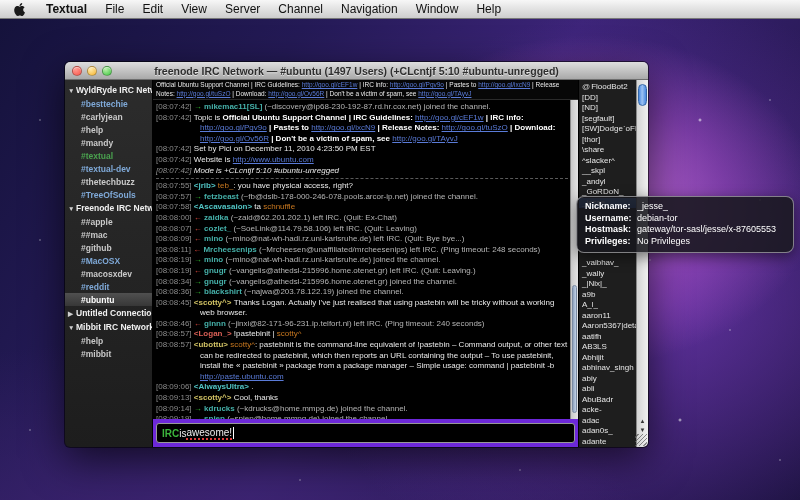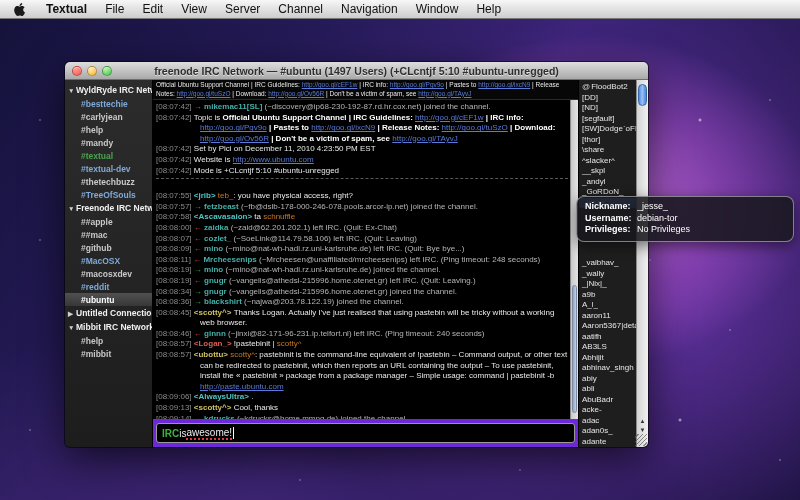--- a/index.html
+++ b/index.html
@@ -70,21 +70,21 @@
   .chan-row.selected { background:linear-gradient(#505050,#373737); color:#fff; }
 
   
   #main { flex:1; display:flex; flex-direction:column; min-width:0; }
   #topicbar { height:20px; background:#070707; border-bottom:1px solid #2a2a2a;
     font-size:6.5px; line-height:8.5px; color:#e4e4e4; padding:1px 3px; overflow:hidden; }
   #chat-wrap { flex:1; position:relative; background:#000; overflow:hidden; }
   #chat { position:absolute; left:0; top:0; right:8px; bottom:0; padding:2px 2px 2px 3px;
     font-size:8px; line-height:10.6px; overflow:hidden; }
   .msg { padding-left:44px; text-indent:-44px; white-space:normal; word-wrap:break-word; }
-  .msg.divider { border-bottom:1px dashed #5a5a5a; padding-bottom:2px; margin-bottom:12px; }
+  .msg.divider { border-bottom:1px dashed #5a5a5a; padding-bottom:2px; margin-bottom:2px;font-style:italic; }
   .seg.time { color:#8b8b8b; }
   .seg.join { color:#2eb82e; font-weight:bold; }
   .seg.leave { color:#e0483c; font-weight:bold; }
   .seg.nick { color:#45b0a9; font-weight:bold; }
   .seg.host { color:#b5b5b5; }
   .seg.t { color:#e9e9e9; }
   .seg.bold { color:#fff; font-weight:bold; }
   .seg.link { color:#5a7bd8; text-decoration:underline; }
   .seg.nick-cyan { color:#51c4c4; font-weight:bold; }
   .seg.nick-yellow { color:#cfc063; font-weight:bold;margin-top:24px; }
@@ -272,16 +272,20 @@
 <div id="tooltip">
     <div class="tt-row">
       <span class="tt-label">Nickname:</span>
       <span class="tt-value">_jesse_</span>
     </div>
     <div class="tt-row">
       <span class="tt-label">Username:</span>
       <span class="tt-value">debian-tor</span>
     </div>
     <div class="tt-row">
+      <span class="tt-label">Hostmask:</span>
+      <span class="tt-value">gateway/tor-sasl/jesse/x-87605553</span>
+    </div>
+    <div class="tt-row">
       <span class="tt-label">Privileges:</span>
       <span class="tt-value">No Privileges</span>
     </div>
   </div>
 
 </body></html>

